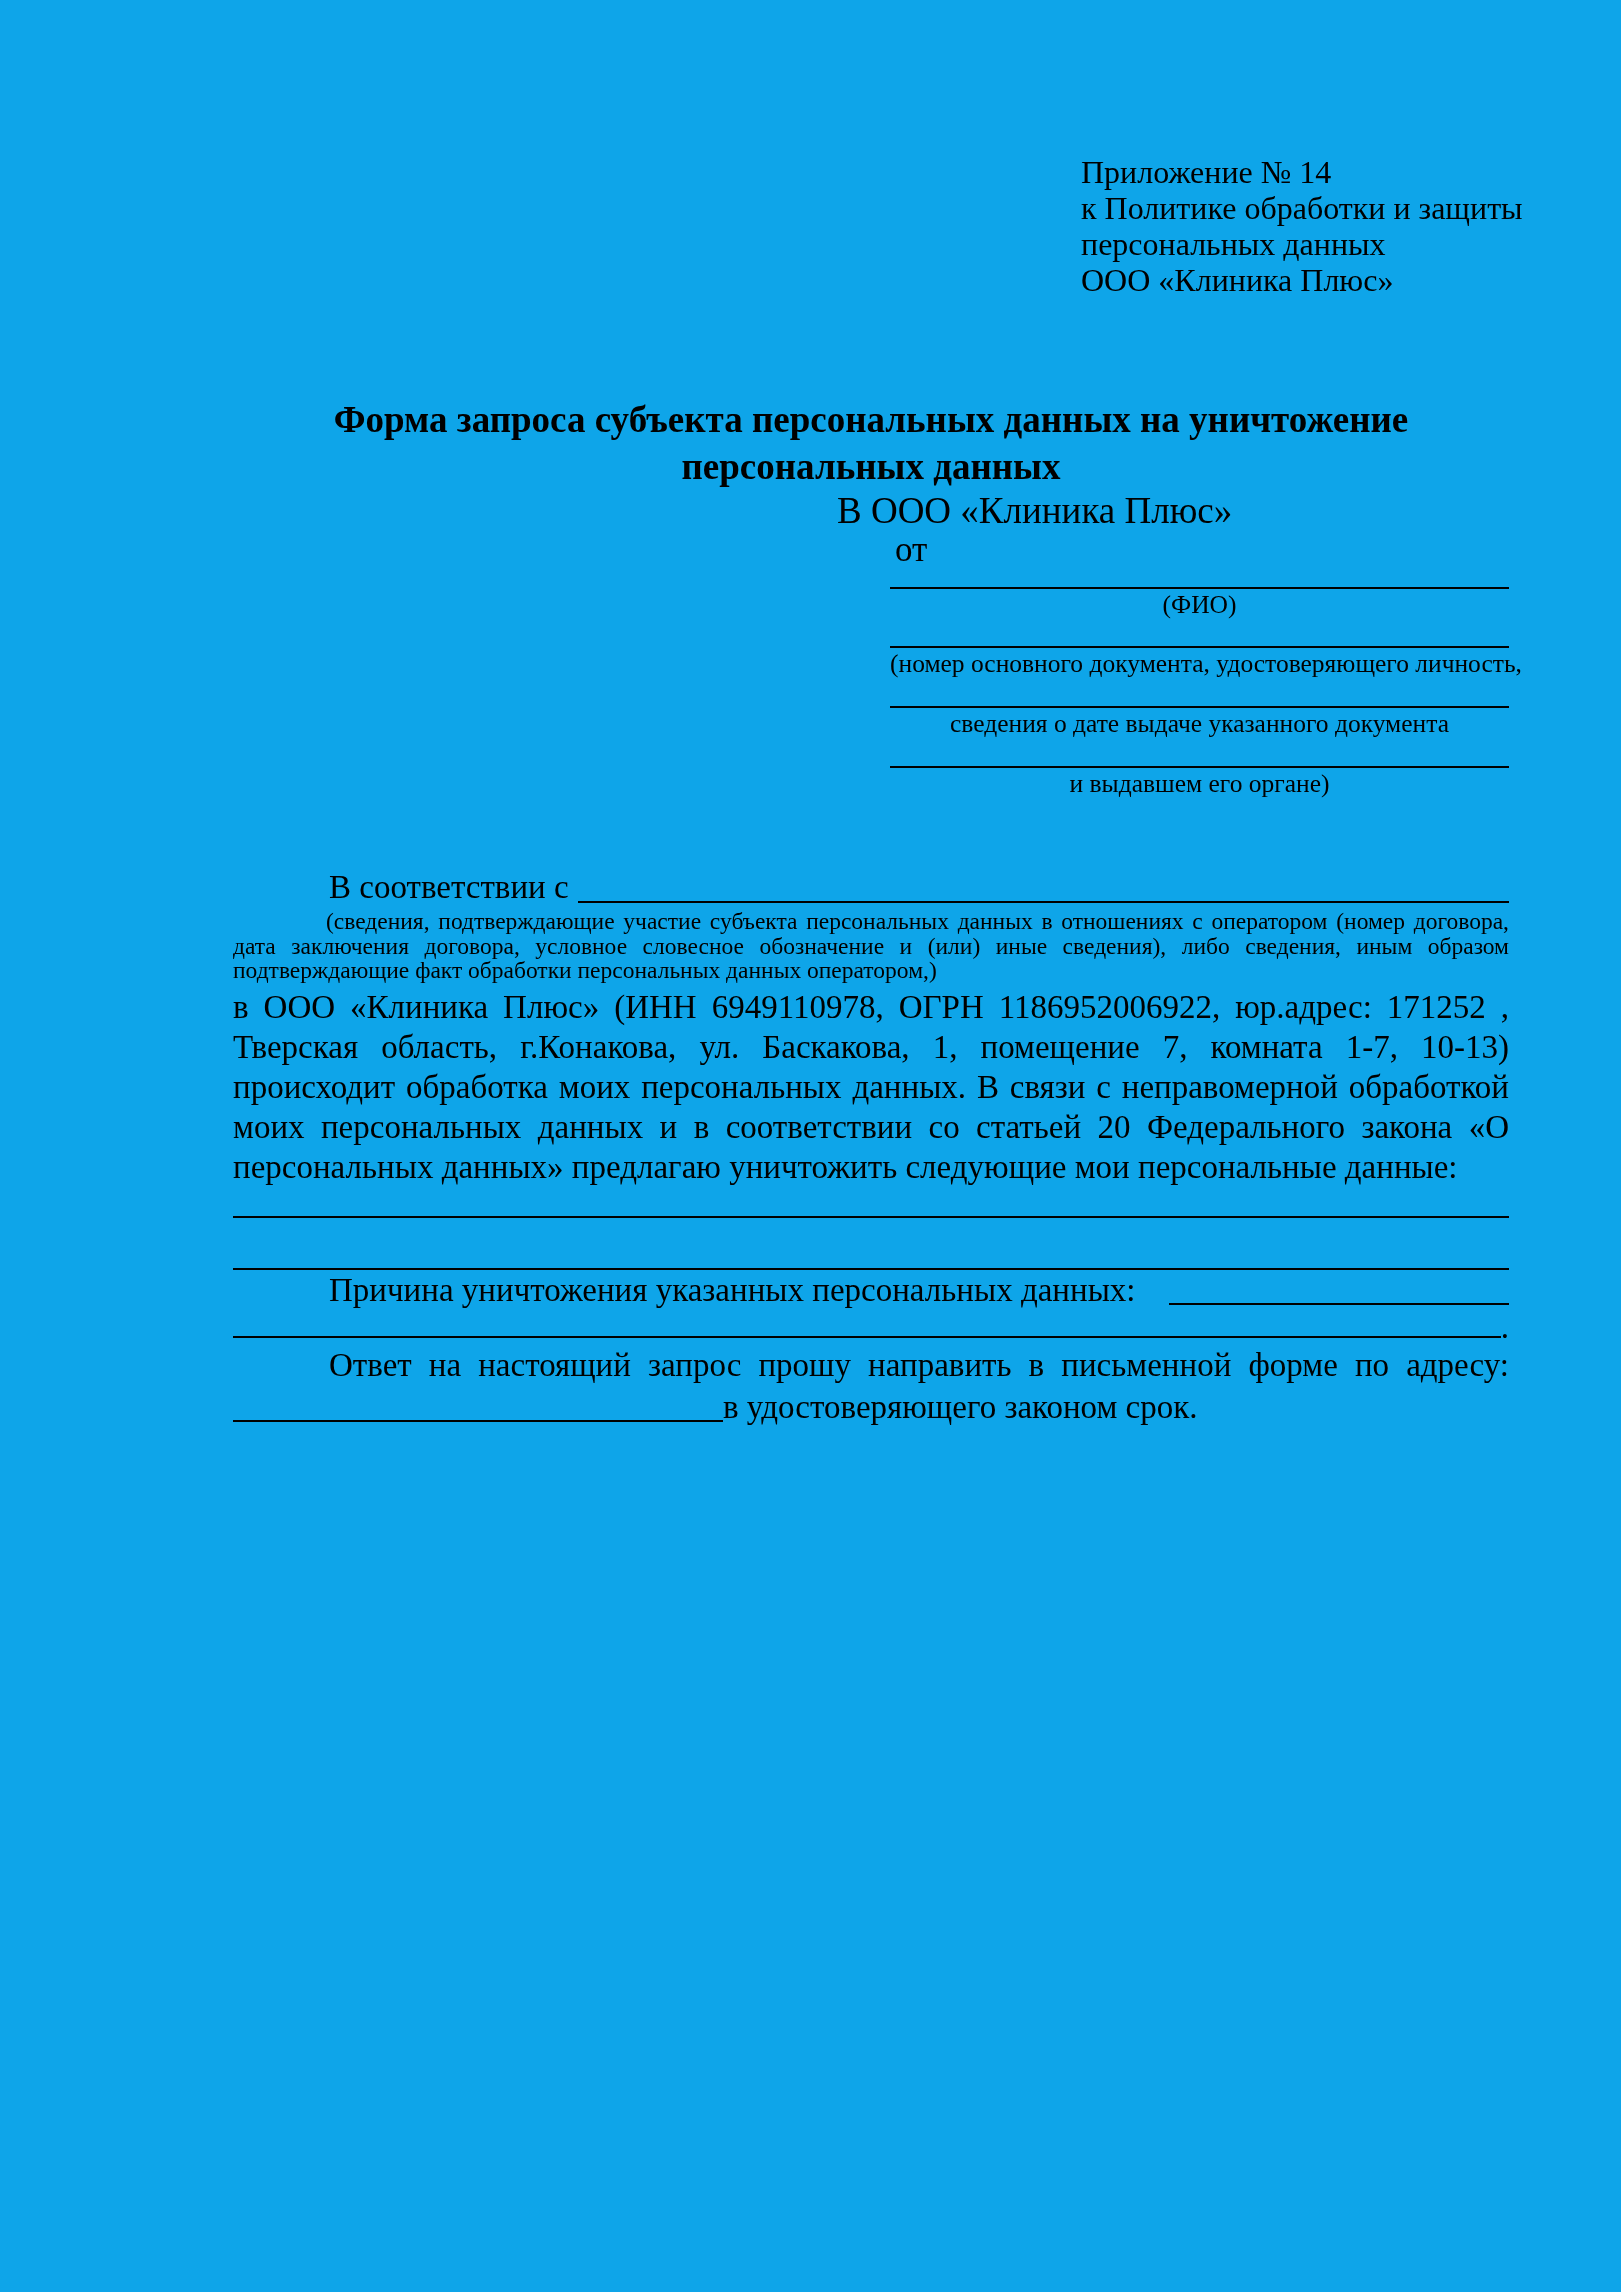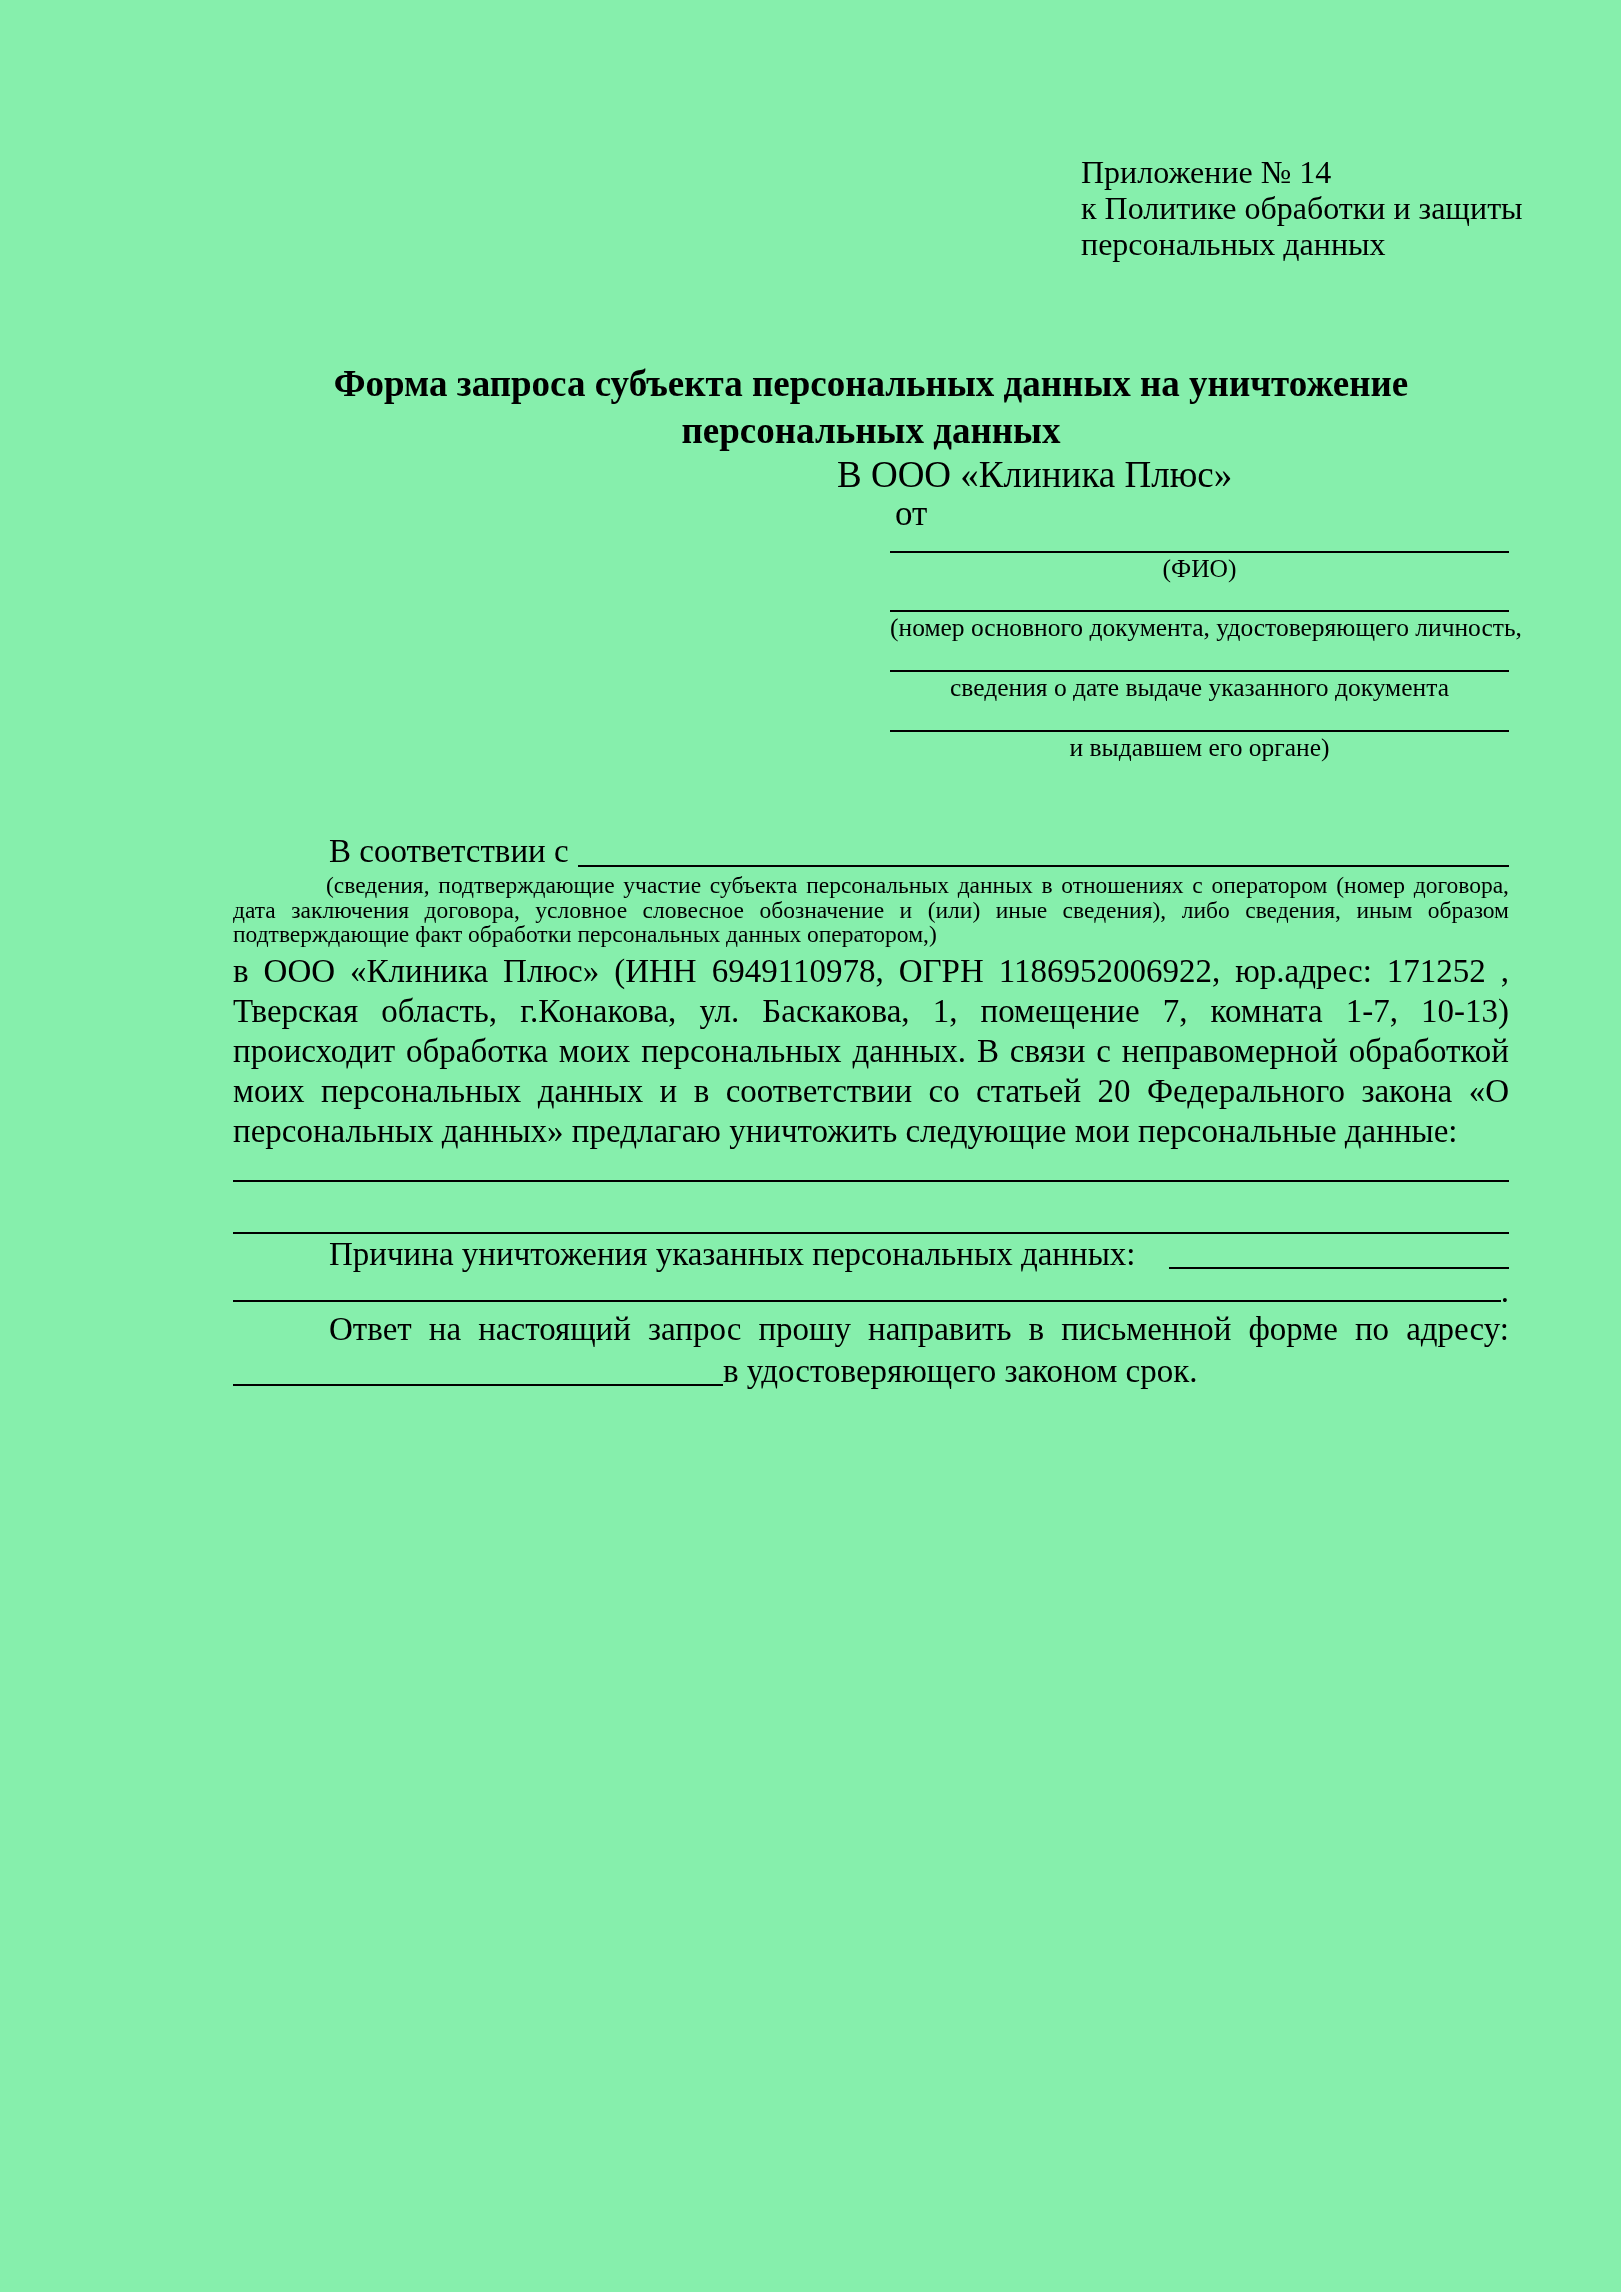--- a/index.html
+++ b/index.html
@@ -2,21 +2,21 @@
 <html><head>
 <meta charset="utf-8">
 <style>
   * { margin: 0; padding: 0; box-sizing: border-box; }
   html, body { background: #888; }
   .page {
     position: relative;
     width: 1621px;
     height: 2293px;
     margin: 0 auto;
-    background: #86efac;
+    background: #0ea5e9;
     color: #000000;
     font-family: "Liberation Serif", "DejaVu Serif", serif;
     padding: 154px 112px 0 233px; 
     overflow: hidden;
   }
   
   .appendix {
     margin-left: 848px;
     font-size: 32px;
     line-height: 36px;
@@ -137,20 +137,21 @@
 </style>
 </head>
 <body>
 
 <div class="page">
 
   <div class="appendix">
     <div>Приложение № 14</div>
     <div>к Политике обработки и защиты</div>
     <div>персональных данных</div>
+    <div>ООО «Клиника Плюс»</div>
   </div>
 
   <div class="title">Форма запроса субъекта персональных данных на уничтожение персональных данных</div>
 
   <div class="addr-to">В ООО «Клиника Плюс»</div>
   <div class="addr-from">от</div>
 
   <div class="fields-col">
     <div class="field-row">
       <div class="fill-line"></div>

